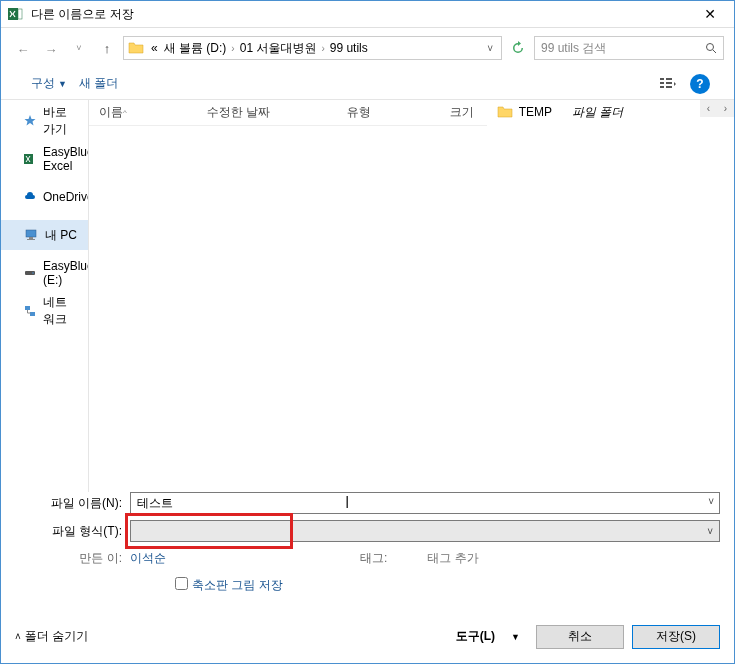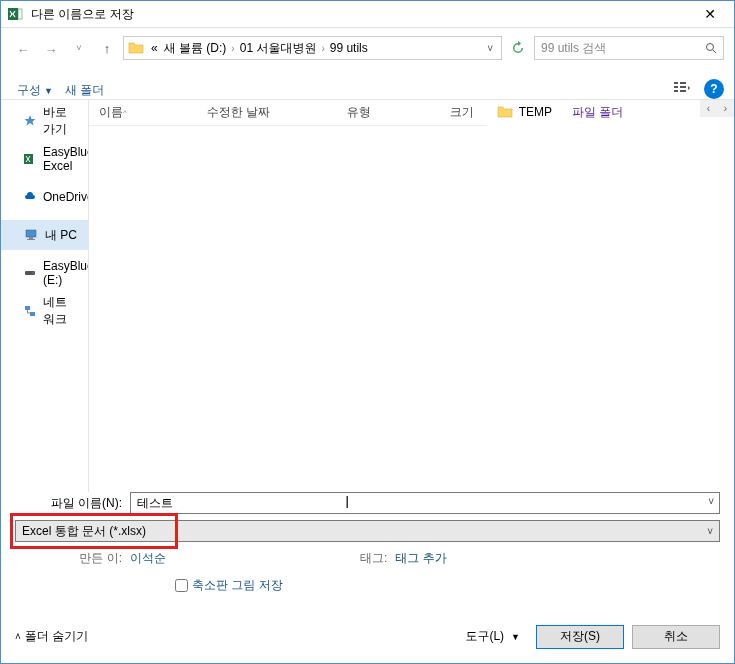--- a/index.html
+++ b/index.html
@@ -19,21 +19,21 @@
     .breadcrumb { flex: 1; height: 24px; border: 1px solid #ccc; display: flex; align-items: center; padding: 0 4px; font-size: 12px; }
     .breadcrumb .folder-icon { width: 16px; height: 16px; margin-right: 4px; }
     .breadcrumb .crumb { padding: 0 3px; }
     .breadcrumb .sep { color: #888; padding: 0 2px; font-size: 10px; }
     .breadcrumb .dropdown { margin-left: auto; color: #555; font-size: 10px; padding: 0 4px; }
     .refresh-btn { width: 24px; height: 24px; display: flex; align-items: center; justify-content: center; cursor: pointer; }
     .search-box { width: 190px; height: 24px; border: 1px solid #ccc; display: flex; align-items: center; padding: 0 6px; font-size: 12px; color: #888; }
     .search-box .search-icon { margin-left: auto; color: #555; }
     
     
-    .toolbar { height: 32px; display: flex; align-items: flex-end; padding: 0 10px; border-bottom: 1px solid #e5e5e5; font-size: 12px; }
+    .toolbar { height: 32px; display: flex; align-items: center; padding: 0 24px; border-bottom: 1px solid #e5e5e5; font-size: 12px; }
     .toolbar .tool-item { padding: 0 6px; color: #1a5490; cursor: pointer; display: flex; align-items: center; gap: 3px; }
     .toolbar .tool-item .chev { font-size: 9px; }
     .toolbar .spacer { flex: 1; }
     .toolbar .view-btn { width: 28px; height: 22px; display: flex; align-items: center; justify-content: center; cursor: pointer; }
     .toolbar .help-btn { width: 20px; height: 20px; border-radius: 50%; background: #0078d7; color: #fff; display: flex; align-items: center; justify-content: center; font-size: 12px; font-weight: bold; margin-left: 8px; cursor: pointer; }
     
     
     .main { flex: 1; display: flex; overflow: hidden; }
     .sidebar { width: 170px; border-right: 1px solid #e5e5e5; padding: 6px 0; overflow-y: auto; }
     .sidebar-item { height: 30px; display: flex; align-items: center; padding: 0 10px 0 22px; font-size: 12px; cursor: pointer; gap: 6px; }
@@ -47,21 +47,21 @@
     .file-header .col.name { flex: 1; display: flex; align-items: center; }
     .file-header .col.date { width: 140px; }
     .file-header .col.type { width: 100px; }
     .file-header .col.size { width: 50px; text-align: center; }
     .file-header .sort-ind { font-size: 8px; margin-left: auto; margin-right: 60px; color: #888; }
     .file-list { flex: 1; overflow: auto; }
     .file-row { height: 24px; display: flex; align-items: center; font-size: 12px; }
     .file-row .col { padding: 0 10px; }
     .file-row .col.name { flex: 1; display: flex; align-items: center; gap: 6px; }
     .file-row .col.date { width: 140px; color: #555; }
-    .file-row .col.type { width: 100px; color: #4c1d95; }
+    .file-row .col.type { width: 100px; color: #000000; font-style: italic; }
     .file-row .col.size { width: 50px; }
     .file-row .folder-icon { width: 16px; height: 16px; }
     .scrollbar-h { height: 17px; background: #f0f0f0; display: flex; align-items: center; }
     .scrollbar-h .arrow { width: 17px; height: 17px; display: flex; align-items: center; justify-content: center; font-size: 10px; color: #666; }
     .scrollbar-h .track { flex: 1; background: #e8e8e8; height: 100%; }
     
     
     .bottom-form { padding: 0 14px 6px 14px; font-size: 12px; }
     .form-row { display: flex; align-items: center; margin-bottom: 6px; }
     .form-row .label { width: 115px; text-align: right; padding-right: 8px; }
@@ -71,31 +71,31 @@
     }
     .form-row .combo { display: flex; align-items: center; background: #e8e8e8; cursor: pointer; position: relative; }
     .form-row .combo .chev { margin-left: auto; font-size: 10px; color: #444; }
     .highlight-box { position: absolute; border: 3px solid #d22; pointer-events: none; left: -6px; top: -8px; width: 168px; height: 36px; }
     .text-cursor { position: absolute; left: 215px; top: 2px; font-size: 16px; color: #333; pointer-events: none; }
     
     .meta-row { display: flex; align-items: center; margin: 8px 0 6px 0; }
     .meta-row .label { width: 115px; text-align: right; padding-right: 8px; color: #666; }
     .meta-row .value { color: #1a5490; width: 230px; }
     .meta-row .tag-label { color: #666; padding-right: 8px; }
-    .meta-row .tag-value { color: #0c4a6e; }
-    
-    .checkbox-row { padding-left: 160px; margin: 10px 0 14px 0; display: flex; align-items: center; gap: 4px; }
+    .meta-row .tag-value { color: #737373; margin-left: 32px; }
+    
+    .checkbox-row { padding-left: 160px; margin: 10px 0 14px 0; display: flex; align-items: flex-start; gap: 4px; }
     .checkbox-row input { width: 13px; height: 13px; }
     .checkbox-row label { color: #1a5490; font-size: 12px; }
     
     
     .button-bar { display: flex; align-items: center; padding: 10px 14px 14px 14px; font-size: 12px; gap: 8px; }
     .button-bar .hide-folders { display: flex; align-items: center; gap: 4px; cursor: pointer; }
     .button-bar .spacer { flex: 1; }
-    .button-bar .tools-btn { padding: 4px 8px; display: flex; align-items: center; gap: 7px; cursor: pointer; }
+    .button-bar .tools-btn { padding: 4px 8px; display: flex; align-items: center; gap: 16px; cursor: pointer; font-weight: bold; }
     .button-bar .btn { width: 88px; height: 24px; border: 1px solid #adadad; background: #e1e1e1; font-size: 12px; cursor: pointer; }
     .button-bar .btn.primary { border: 1px solid #0078d7; }
     
     
     svg { display: block; }
   </style>
 </head>
 <body>
 
 <div class="dialog">
@@ -266,23 +266,23 @@
   <div class="bottom-form">
     <div class="form-row">
       <div class="label">파일 이름(N):</div>
       <div class="field" style="position:relative;">
         <input type="text" value="테스트" style="">
         <span class="text-cursor">I</span>
         <span style="position:absolute;right:6px;top:4px;font-size:10px;color:#444;">˅</span>
       </div>
     </div>
     <div class="form-row">
+      <div class="label">파일 형식(T):</div>
       <div class="field">
         <div class="combo">
-          <span>Excel 통합 문서 (*.xlsx)</span>
           <span class="chev">˅</span>
           <div class="highlight-box"></div>
         </div>
       </div>
     </div>
     <div class="meta-row">
       <div class="label">만든 이:</div>
       <div class="value">이석순</div>
       <div class="tag-label">태그:</div>
       <div class="tag-value">태그 추가</div>
@@ -296,17 +296,17 @@
   <div class="button-bar">
     <span class="hide-folders">
       <span style="font-size:10px;">˄</span>
       <span>폴더 숨기기</span>
     </span>
     <span class="spacer"></span>
     <span class="tools-btn">
       <span>도구(L)</span>
       <span style="font-size:9px;">▼</span>
     </span>
+    <button class="btn">취소</button>
     <button class="btn primary">저장(S)</button>
-    <button class="btn">취소</button>
   </div>
 
 </div>
 
 </body></html>

